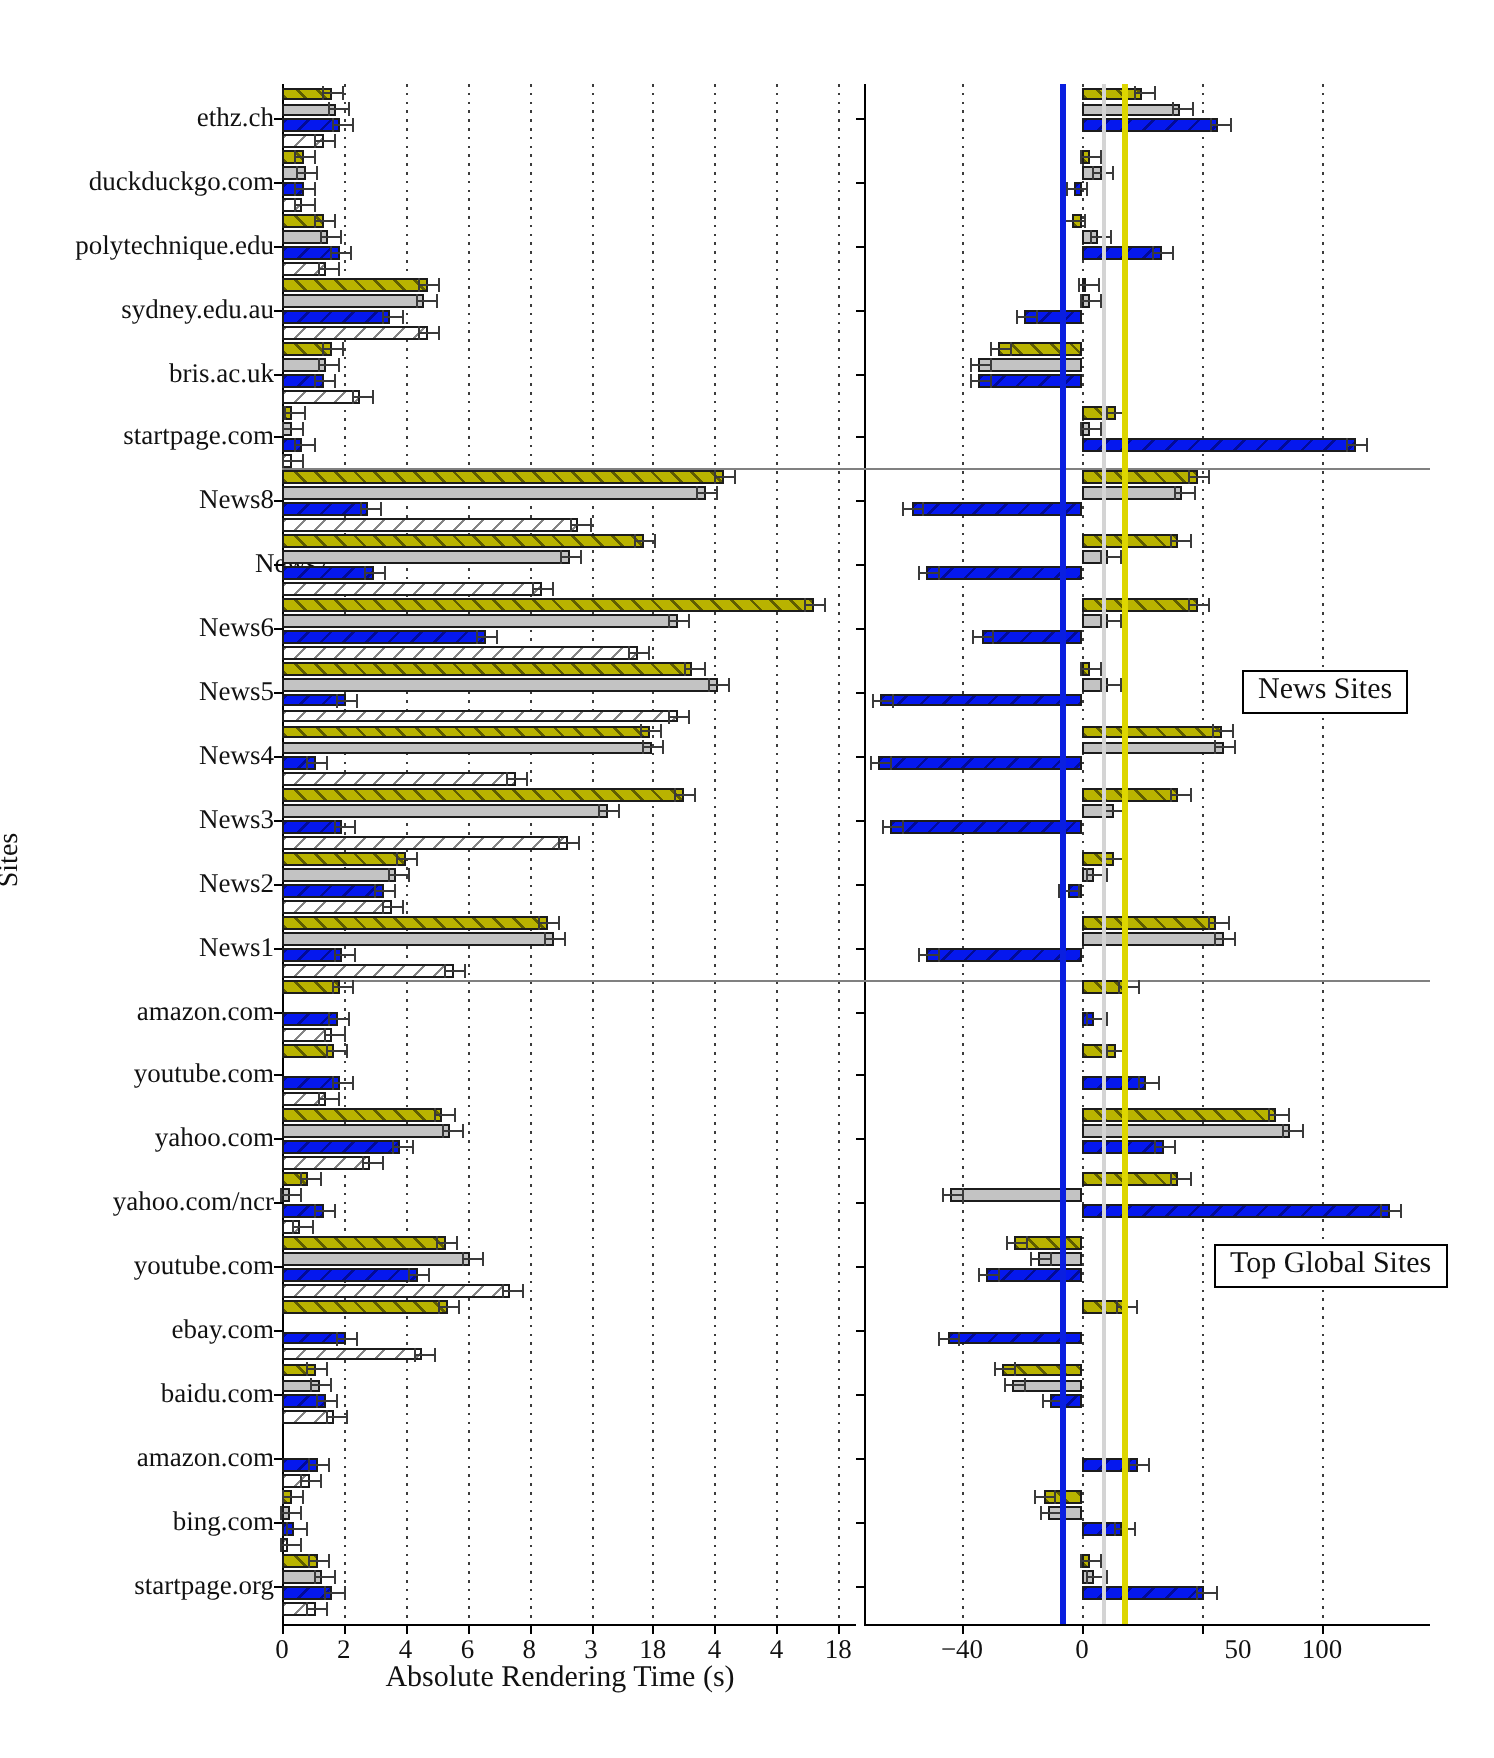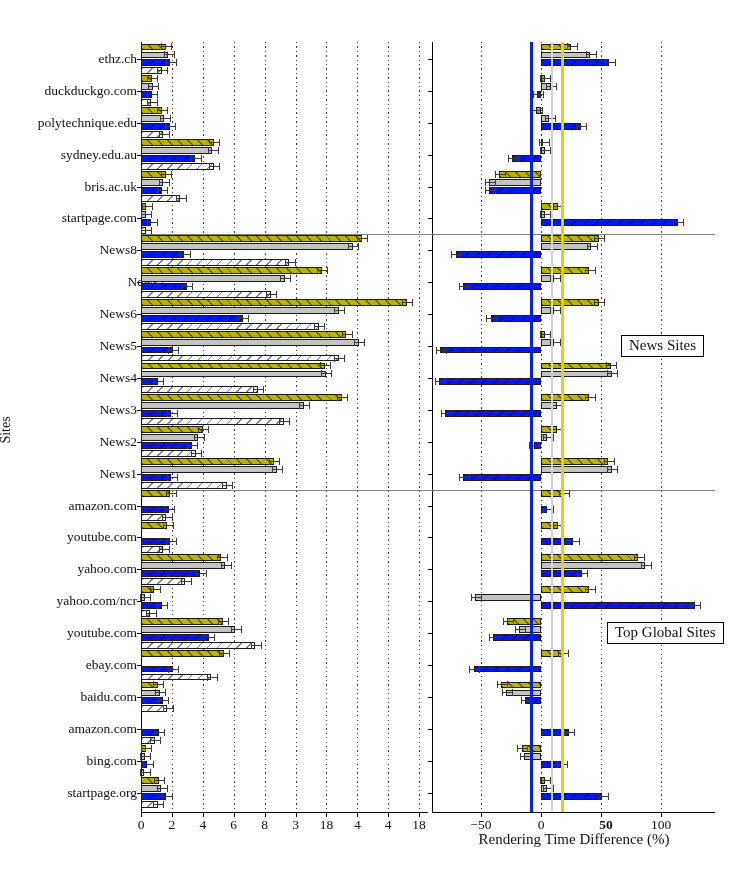--- a/index.html
+++ b/index.html
@@ -33,21 +33,21 @@
   .ylabel{position:absolute;left:-8px;top:422px;font-size:14px;transform:rotate(-90deg);}
   .annotation{position:absolute;border:1px solid #000;background:#fff;padding:1px 7px 2px 7px;
      font-size:15px;white-space:nowrap;z-index:6;}
 </style>
 </head>
 <body>
 
 <div class="fig">
   <div class="ylabel">Sites</div>
   <div id="plot"></div>
-  <div class="axis-title" style="left:574px;top:831px;">Rendering Time Difference (%)</div>
+  <div class="axis-title" style="left:280px;top:831px;">Absolute Rendering Time (s)</div>
   <div class="annotation" style="left:621px;top:335px;">News Sites</div>
   <div class="annotation" style="left:607px;top:622px;">Top Global Sites</div>
 <div class="xtick" style="left: 141px; top: 812px;"></div>
     <div class="xtick-label" style="left: 141px; top: 817px;">0</div>
     <div class="gridline" style="left: 171.9px; top: 42px; height: 770px;"></div>
     <div class="xtick" style="left: 171.9px; top: 812px;"></div>
     <div class="xtick-label" style="left: 171.9px; top: 817px;">2</div>
     <div class="gridline" style="left: 202.8px; top: 42px; height: 770px;"></div>
     <div class="xtick" style="left: 202.8px; top: 812px;"></div>
     <div class="xtick-label" style="left: 202.8px; top: 817px;">4</div>
@@ -67,27 +67,27 @@
     <div class="xtick" style="left: 357.3px; top: 812px;"></div>
     <div class="xtick-label" style="left: 357.3px; top: 817px;">4</div>
     <div class="gridline" style="left: 388.2px; top: 42px; height: 770px;"></div>
     <div class="xtick" style="left: 388.2px; top: 812px;"></div>
     <div class="xtick-label" style="left: 388.2px; top: 817px;">4</div>
     <div class="gridline" style="left: 419.1px; top: 42px; height: 770px;"></div>
     <div class="xtick" style="left: 419.1px; top: 812px;"></div>
     <div class="xtick-label" style="left: 419.1px; top: 817px;">18</div>
     <div class="gridline" style="left: 481px; top: 42px; height: 770px;"></div>
     <div class="xtick" style="left: 481px; top: 812px;"></div>
-    <div class="xtick-label" style="left: 481px; top: 817px;">−50</div>
+    <div class="xtick-label" style="left: 481px; top: 817px;">−40</div>
     <div class="gridline" style="left: 541px; top: 42px; height: 770px;"></div>
     <div class="xtick" style="left: 541px; top: 812px;"></div>
     <div class="xtick-label" style="left: 541px; top: 817px;">0</div>
     <div class="gridline" style="left: 601px; top: 42px; height: 770px;"></div>
     <div class="xtick" style="left: 601px; top: 812px;"></div>
-    <div class="xtick-label" style="left: 606px; top: 817px; font-weight: bold;">50</div>
+    <div class="xtick-label" style="left: 619px; top: 817px;">50</div>
     <div class="gridline" style="left: 661px; top: 42px; height: 770px;"></div>
     <div class="xtick" style="left: 661px; top: 812px;"></div>
     <div class="xtick-label" style="left: 661px; top: 817px;">100</div>
     <div class="spine" style="left: 141px; top: 42px; width: 1px; height: 770px;"></div>
     <div class="spine" style="left: 141px; top: 812px; width: 287px; height: 1px;"></div>
     <div class="spine" style="left: 432px; top: 42px; width: 1px; height: 770px;"></div>
     <div class="spine" style="left: 432px; top: 812px; width: 283px; height: 1px;"></div>
     <div class="separator" style="left: 141px; top: 234.4px; width: 574px;"></div>
     <div class="separator" style="left: 141px; top: 489.6px; width: 574px;"></div>
     <div class="site-label" style="right: 610px; top: 50.95px;">ethz.ch</div>

